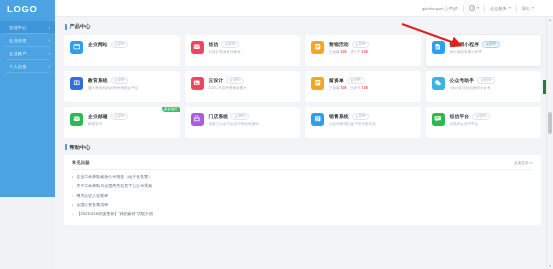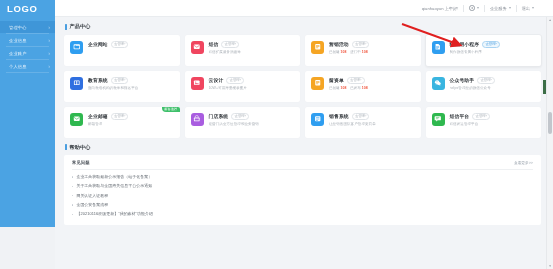--- a/index.html
+++ b/index.html
@@ -7,21 +7,21 @@
     width: 553px; height: 269px;
     overflow: hidden;
     background: #f0f2f5;
     font-family: "Liberation Sans", "DejaVu Sans", sans-serif;
     -webkit-font-smoothing: antialiased;
   }
   .app { display: flex; width: 553px; height: 269px; position: relative; }
 
   
   .sidebar {
-    width: 55px; min-width: 55px; height: 227px;
+    width: 55px; min-width: 55px; height: 197px;
     background: #4ba3e3;
     display: flex; flex-direction: column;
   }
   .logo {
     height: 17px; line-height: 17px;
     color: #ffffff; font-size: 9.5px; font-weight: bold;
     letter-spacing: 0.6px; padding-left: 7px;
     background: #4ba3e3;
   }
   .side-nav { padding-top: 4px; }

